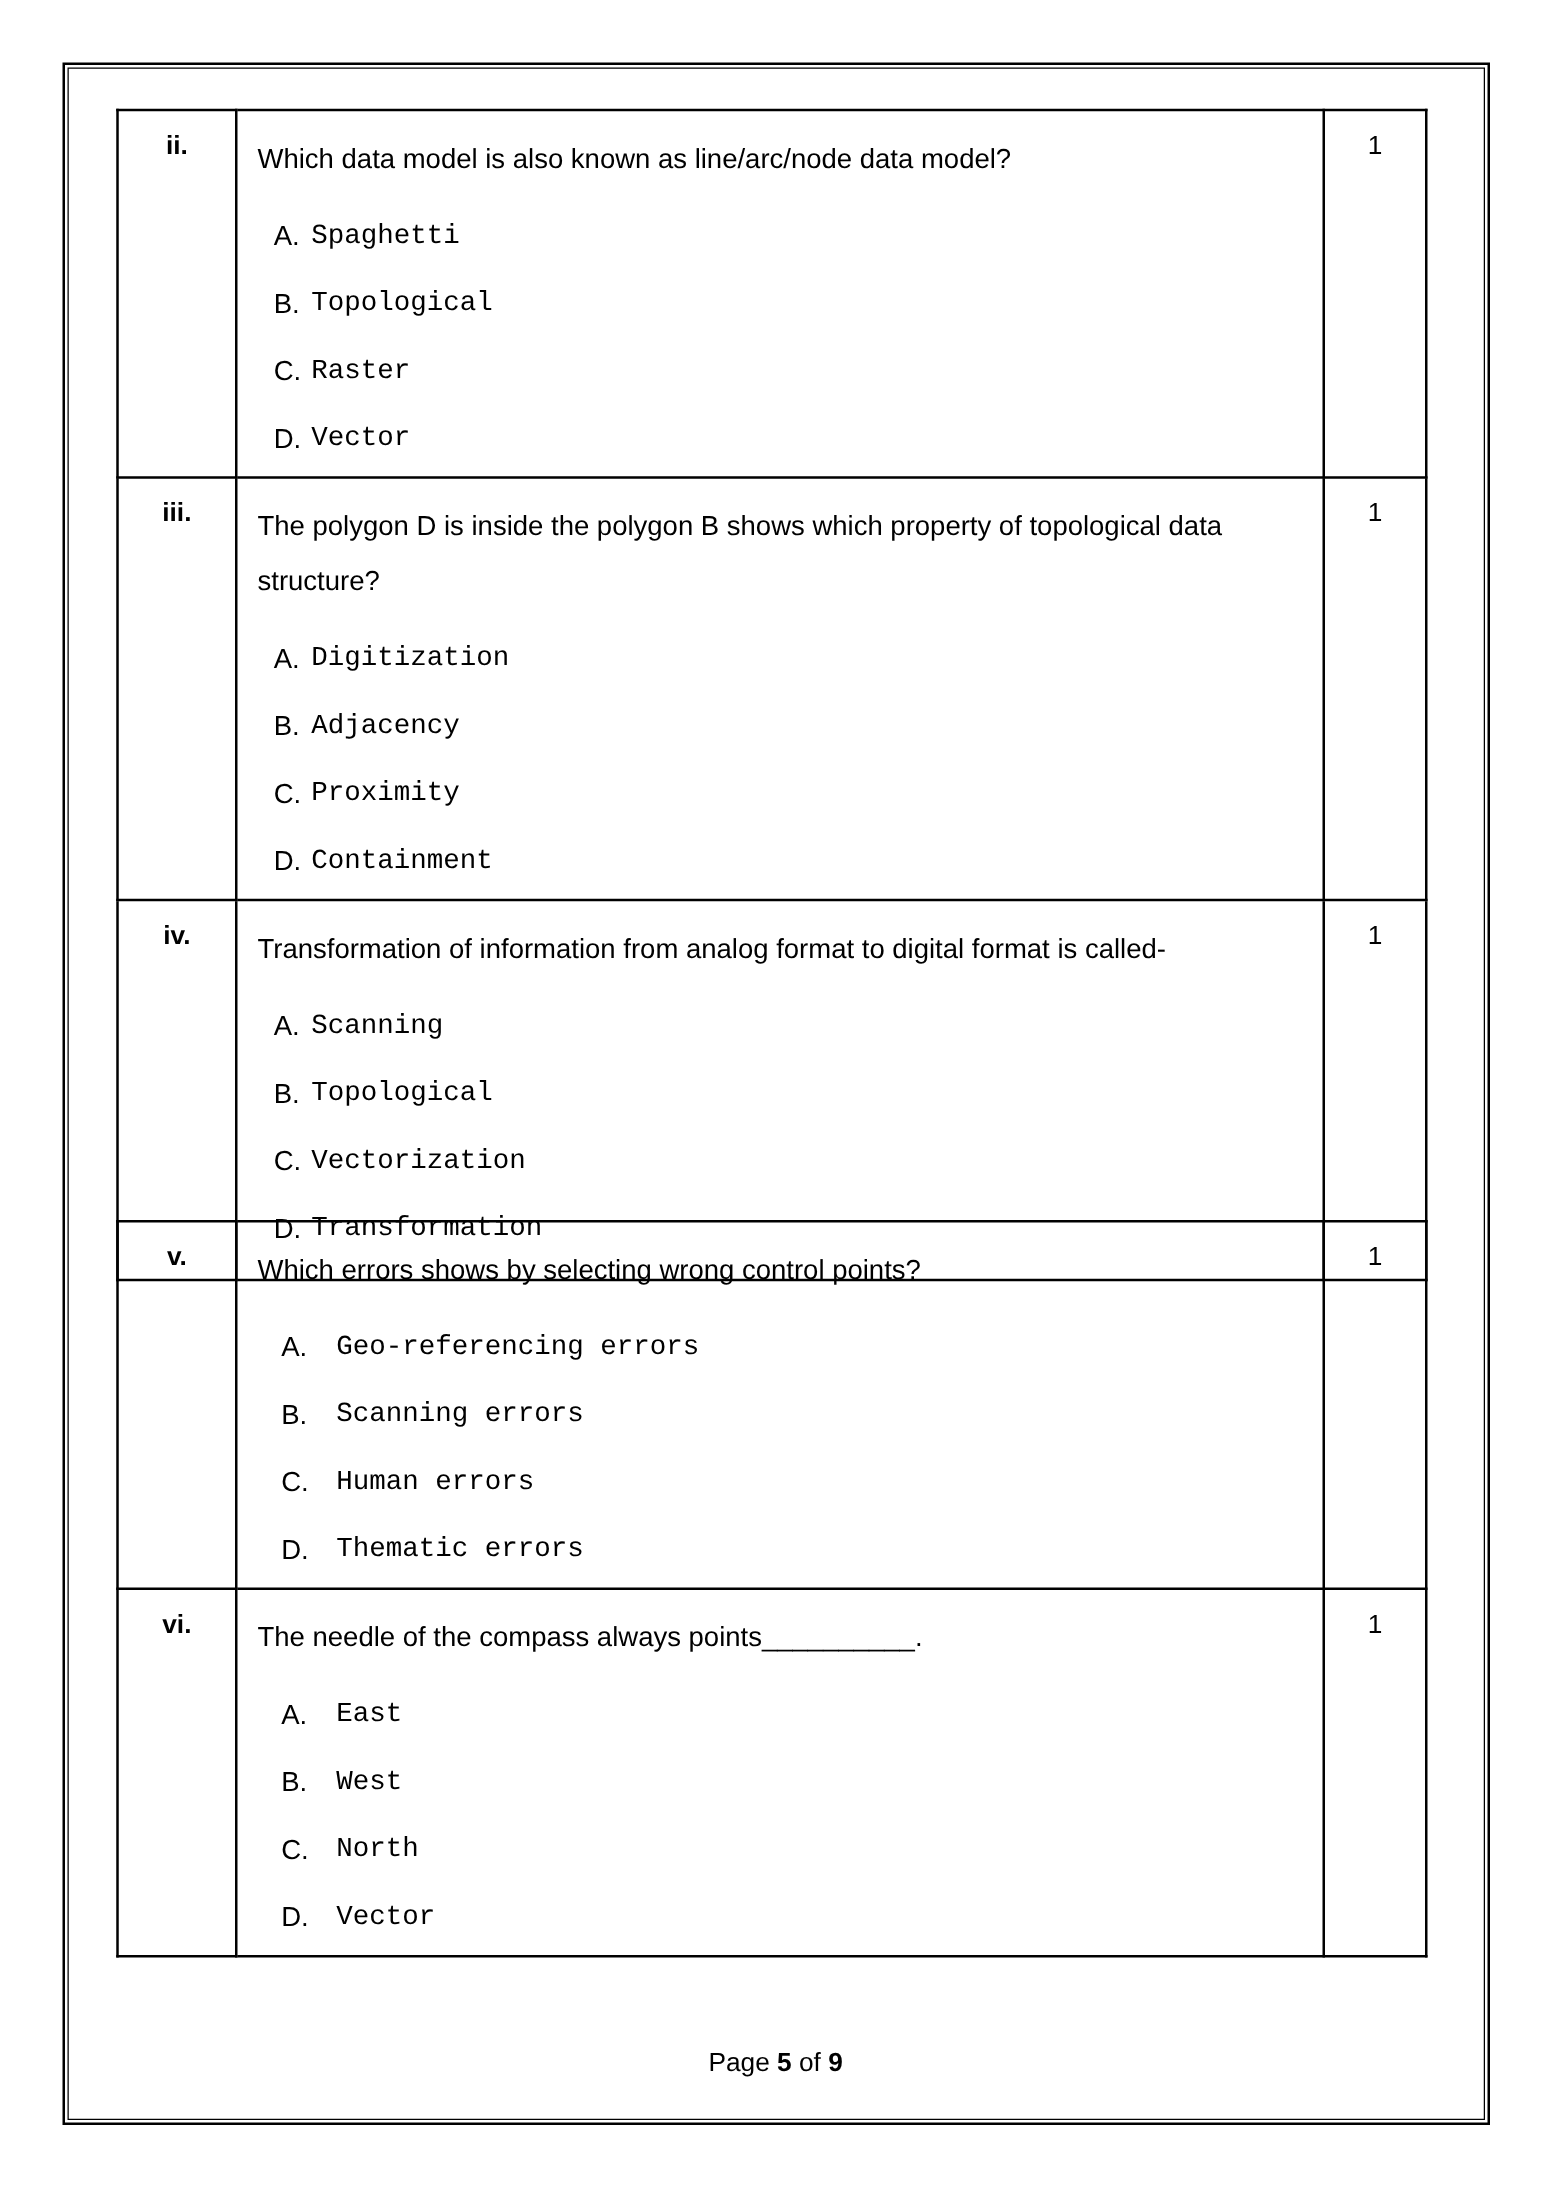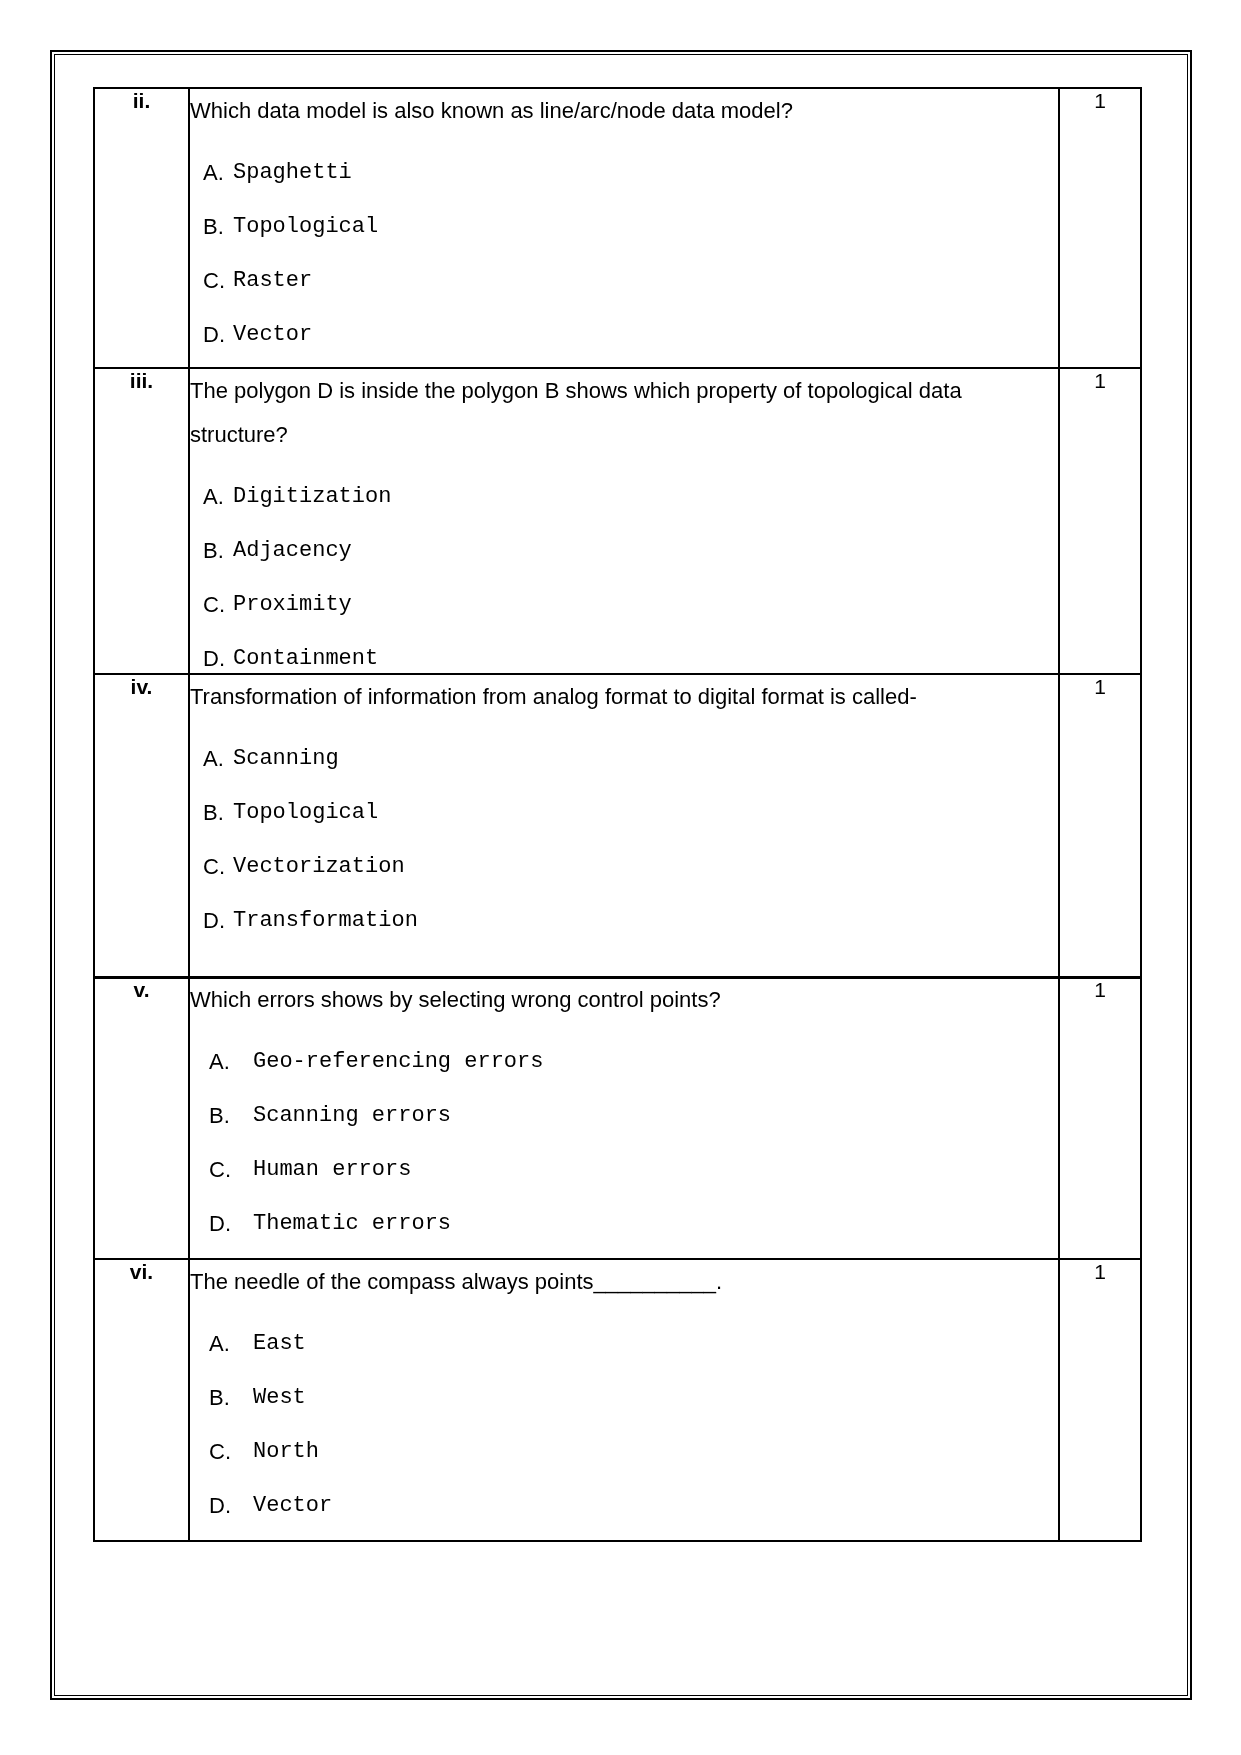--- a/index.html
+++ b/index.html
@@ -27,21 +27,21 @@
   table.qtable {
     position: absolute;
     left: 93px;
     border-collapse: collapse;
     table-layout: fixed;
     width: 1047px;
   }
   table.qtable td {
     border: 2px solid #000;
     vertical-align: top;
-    padding: 0;
+    padding: 16px;
   }
   td.num {
     width: 95px;
     text-align: center;
     font-weight: bold;
     font-size: 21px;
     padding-top: 12px;
   }
   td.marks {
     width: 82px;
@@ -207,14 +207,20 @@
         <div class="option">
           <span class="opt-letter">D.</span>
           <span class="opt-text">Vector</span>
         </div>
       </td>
       <td class="marks">1</td>
     </tr>
   </tbody>
     </table>
 
+  <div class="footer">
+    <span>Page</span>
+    <span class="b">5</span>
+    <span>of</span>
+    <span class="b">9</span>
+  </div>
 
 </div>
 
 </body></html>

